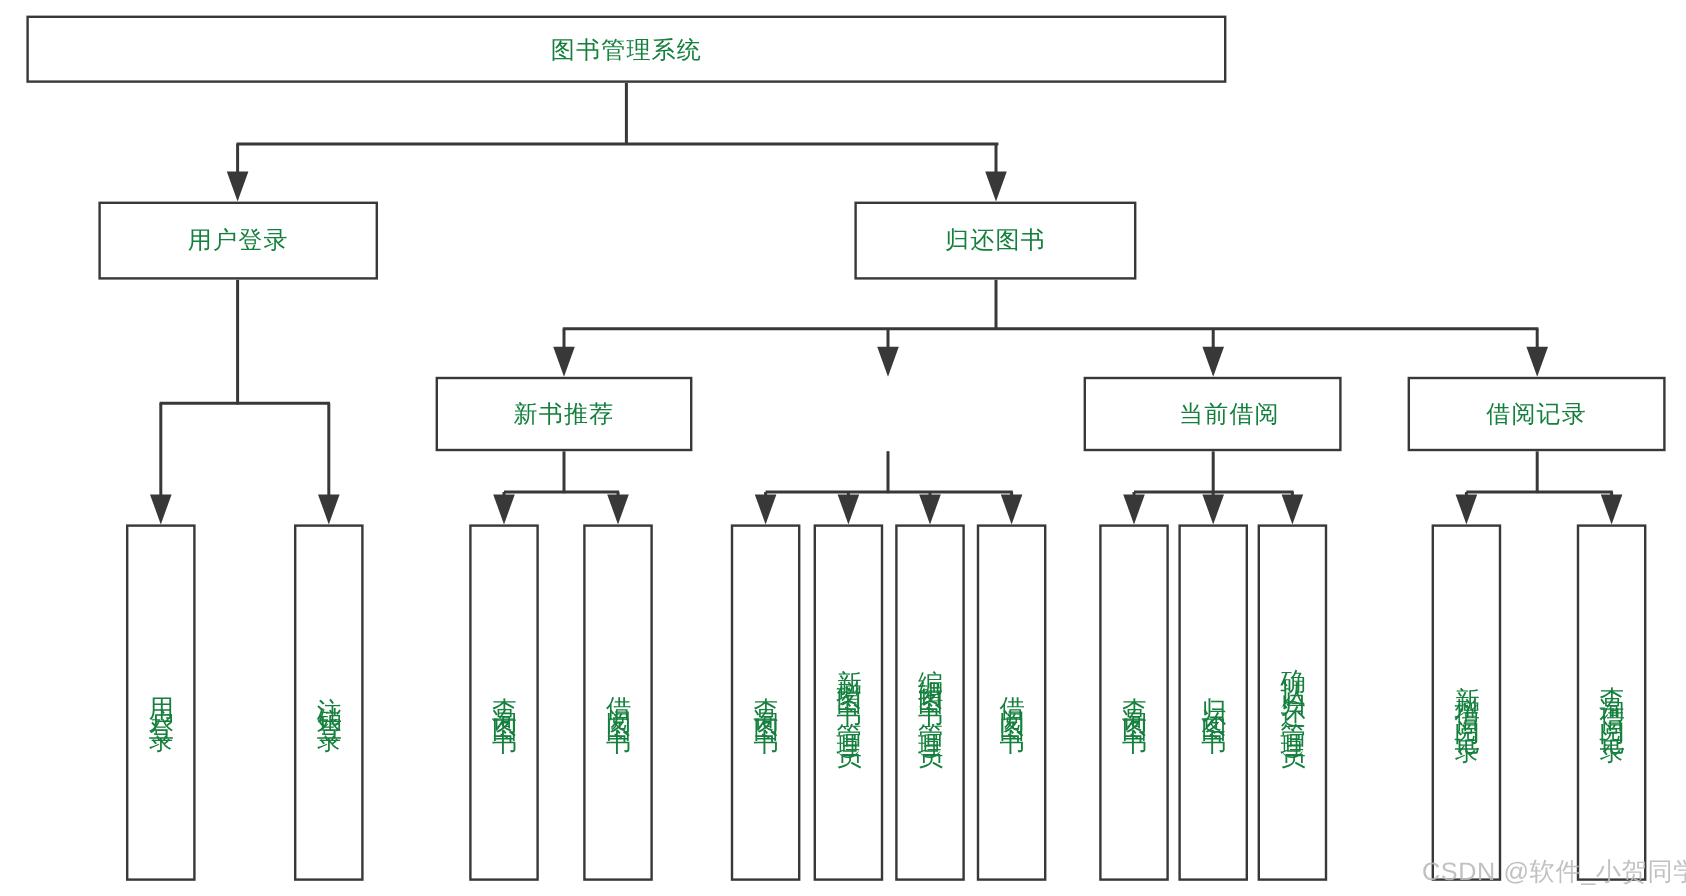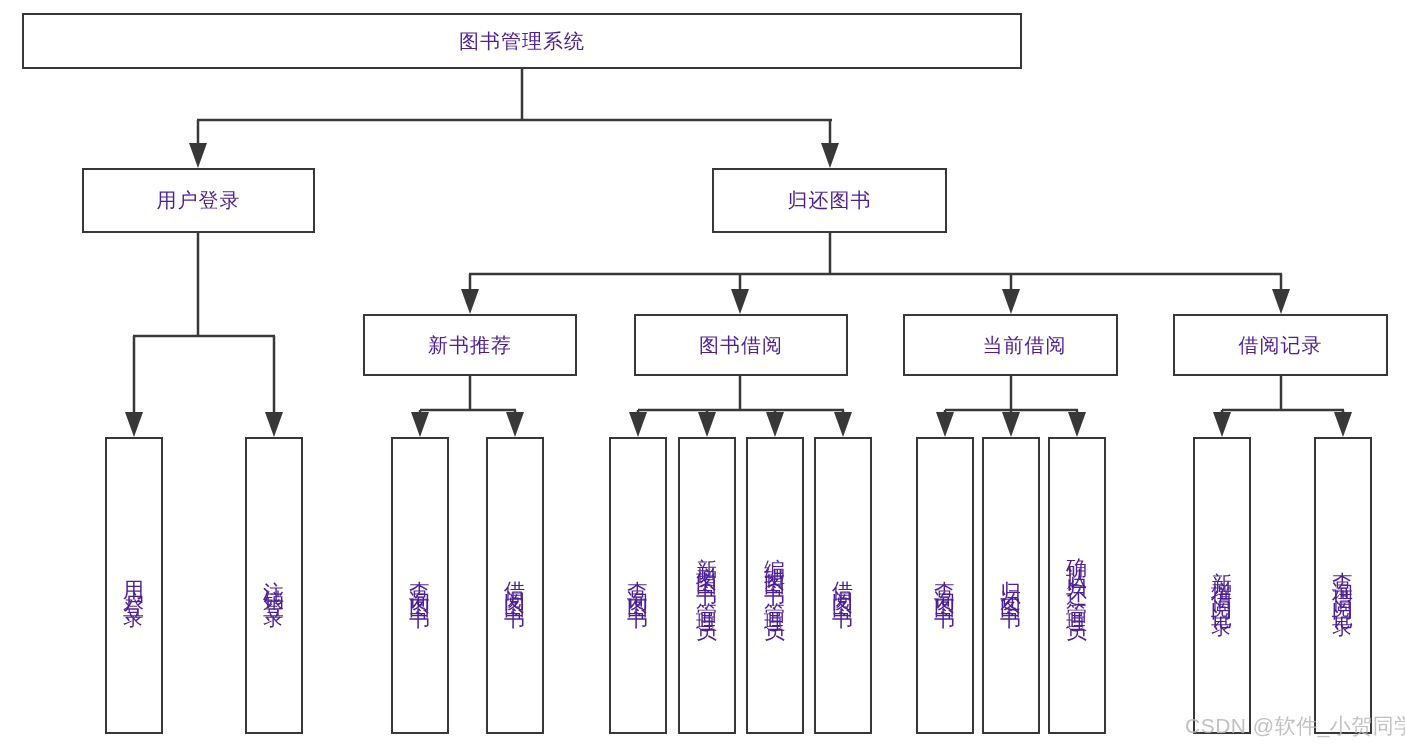--- a/index.html
+++ b/index.html
@@ -23,21 +23,21 @@
     height: 747px;
   }
   .node {
     position: absolute;
     box-sizing: border-box;
     background: #ffffff;
     border: 2px solid #383838;
     display: flex;
     align-items: center;
     justify-content: center;
-    color: #4c1d95;
+    color: #15803d;
   }
   .node.h {
     font-size: 20px;
     letter-spacing: 1px;
     white-space: nowrap;
   }
   .node.v span {
     writing-mode: vertical-rl;
     text-orientation: mixed;
     font-size: 21px;
@@ -142,23 +142,20 @@
   <div class="node h" style="left:82px; top:168px; width:233px; height:65px;">
     <span>用户登录</span>
   </div>
   <div class="node h" style="left:712px; top:168px; width:235px; height:65px;">
     <span>归还图书</span>
   </div>
 
   <div class="node h" style="left:363px; top:314px; width:214px; height:62px;">
     <span>新书推荐</span>
   </div>
-  <div class="node h" style="left:634px; top:314px; width:214px; height:62px;">
-    <span>图书借阅</span>
-  </div>
   <div class="node h" style="left:903px; top:314px; width:215px; height:62px;padding-left:28px;">
     <span>当前借阅</span>
   </div>
   <div class="node h" style="left:1173px; top:314px; width:215px; height:62px;">
     <span>借阅记录</span>
   </div>
 
   <div class="node v" style="left:105px; top:437px; width:58px; height:297px;">
     <span>用户登录</span>
   </div>

